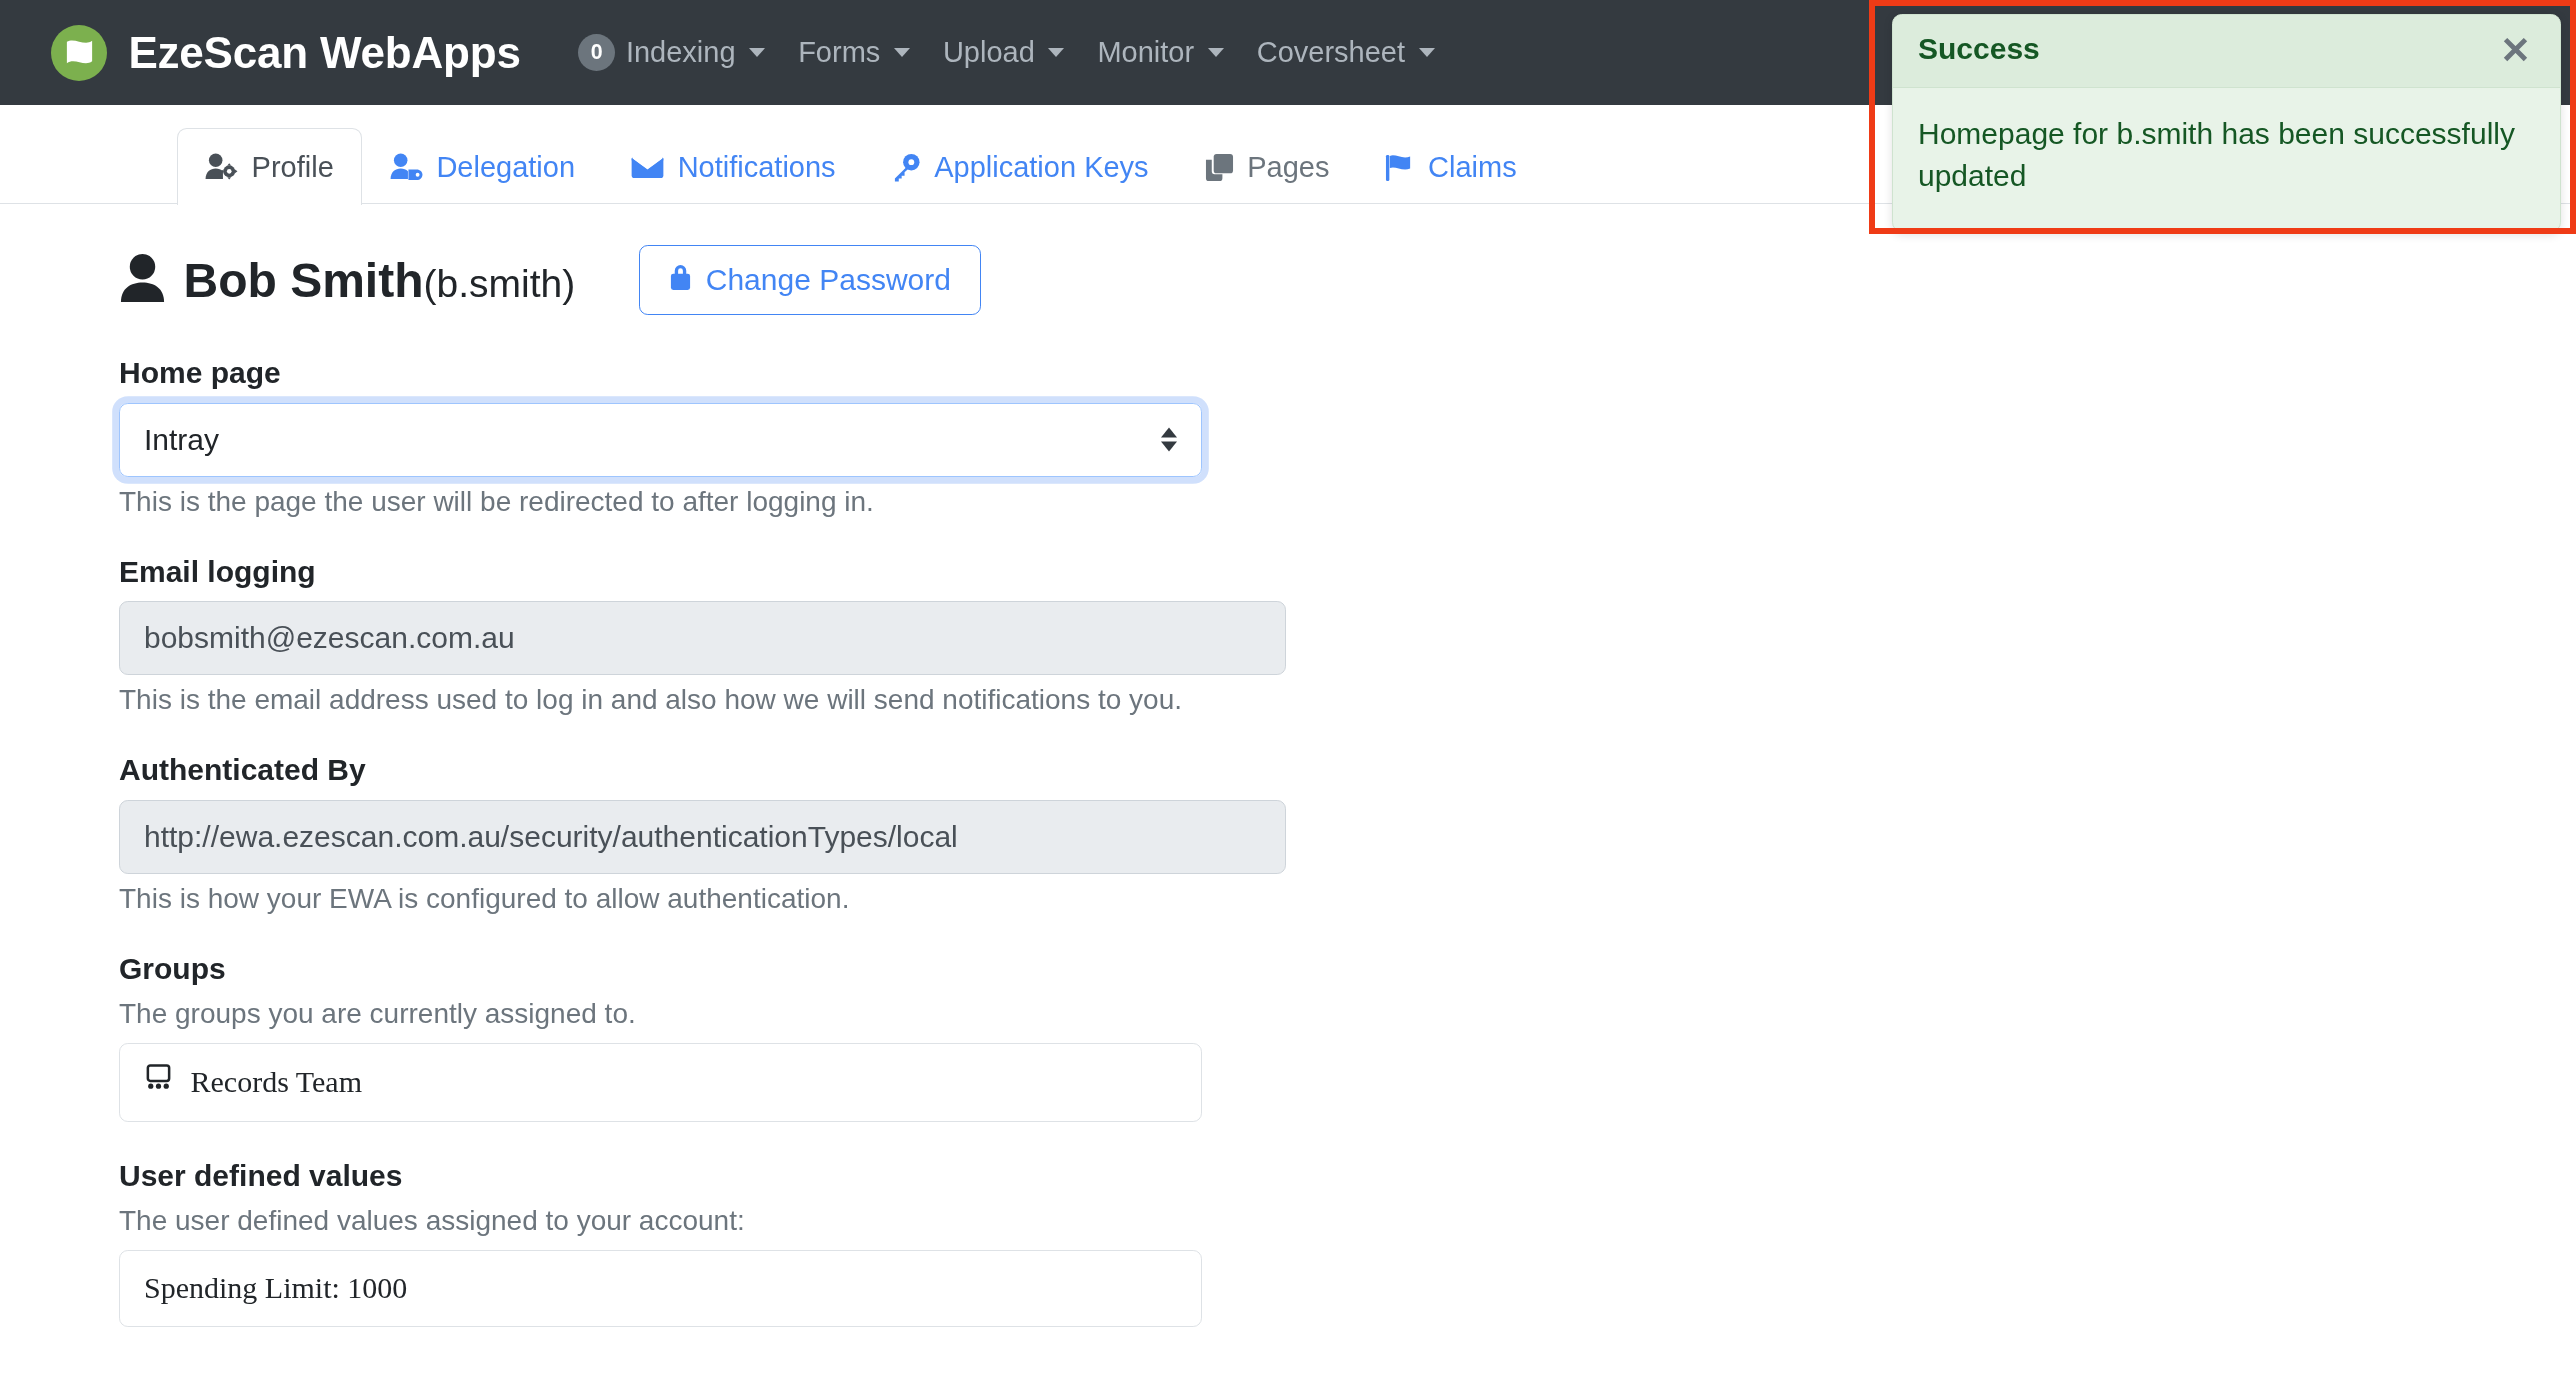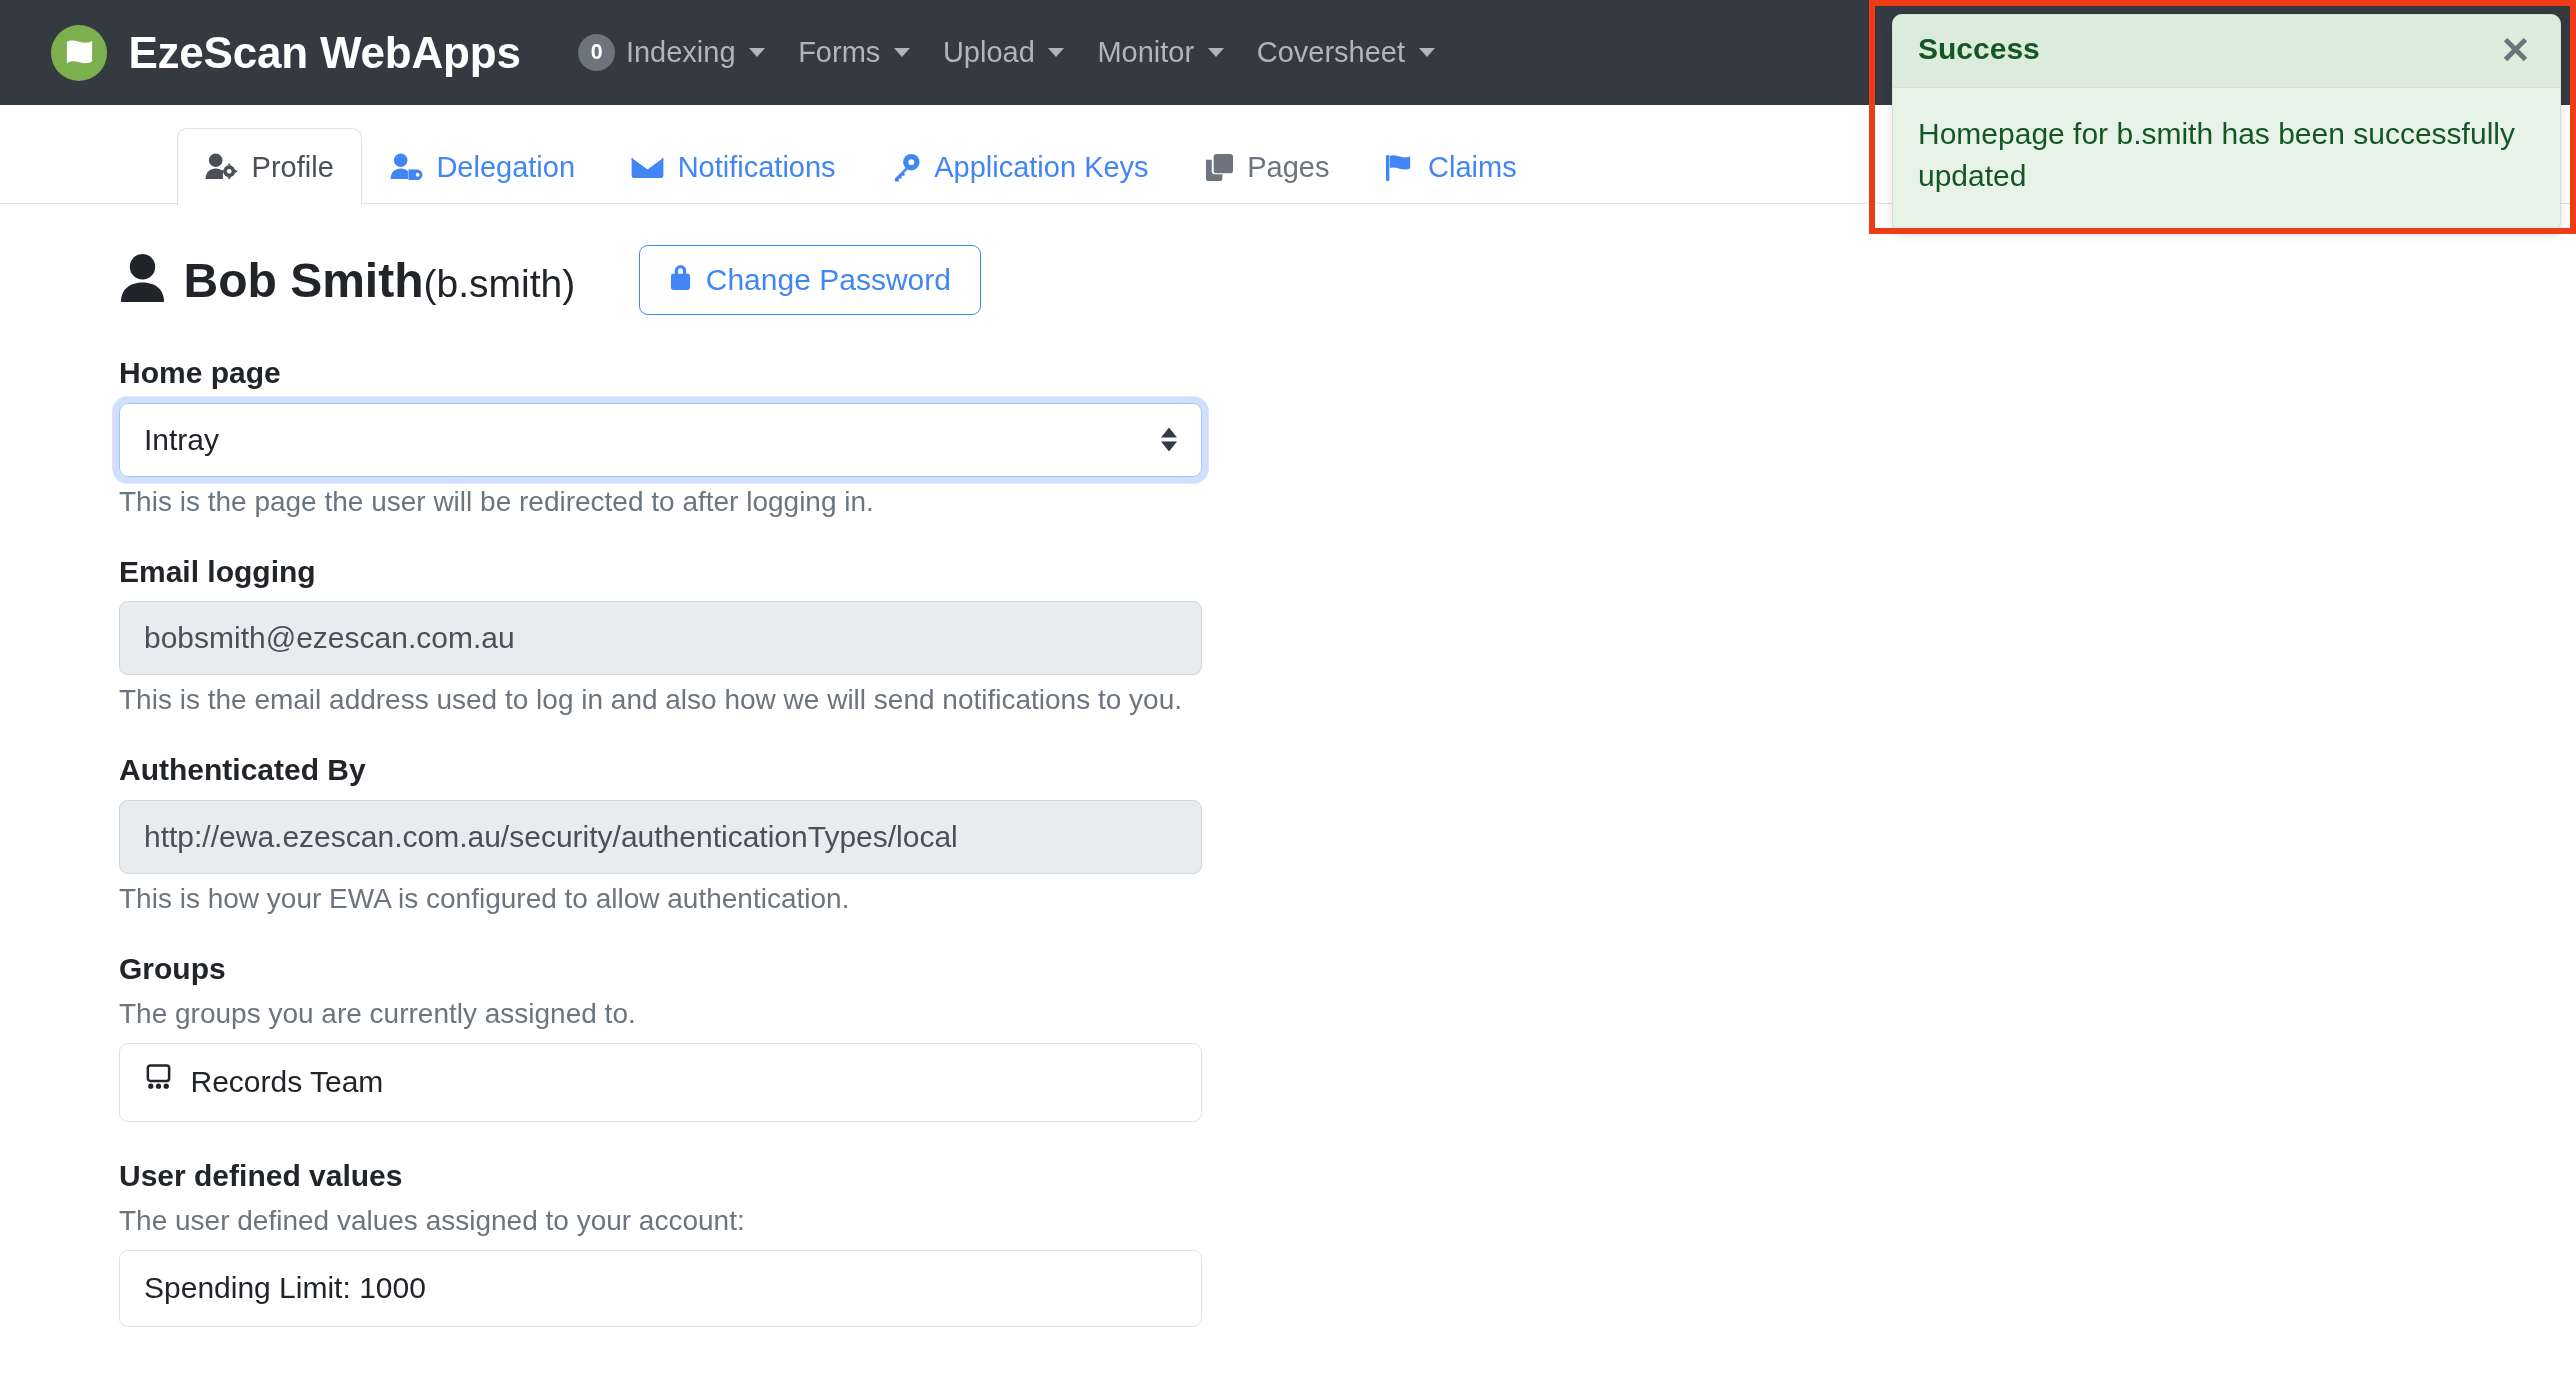--- a/index.html
+++ b/index.html
@@ -160,21 +160,21 @@
     margin-bottom: 12.6px;
   }
   .help-text {
     font-size: 28px;
     color: #6c757d;
     margin-top: 9px;
   }
   .help-text.above { margin-top: 0; margin-bottom: 12.6px; }
 
   .input-box {
-    width: 1083px;
+    width: 1167px;
     height: 74px;
     border: 1.9px solid #ced4da;
     border-radius: 8.8px;
     background: #ffffff;
     display: flex;
     align-items: center;
     padding: 0 24px;
     font-size: 30px;
     color: #212529;
   }
@@ -222,20 +222,21 @@
     border-radius: 8.8px;
     background: #ffffff;
   }
   .list-row {
     display: flex;
     align-items: center;
     gap: 17.5px;
     padding: 20.4px 24px;
     font-size: 30px;
     color: #212529;
+    font-family: Liberation Serif, serif;
   }
 
   
   .toast-annotation {
     position: absolute;
     top: 0px;
     left: 1869px;
     width: 707px;
     height: 234px;
     border: 6.8px solid #ef3b16;

